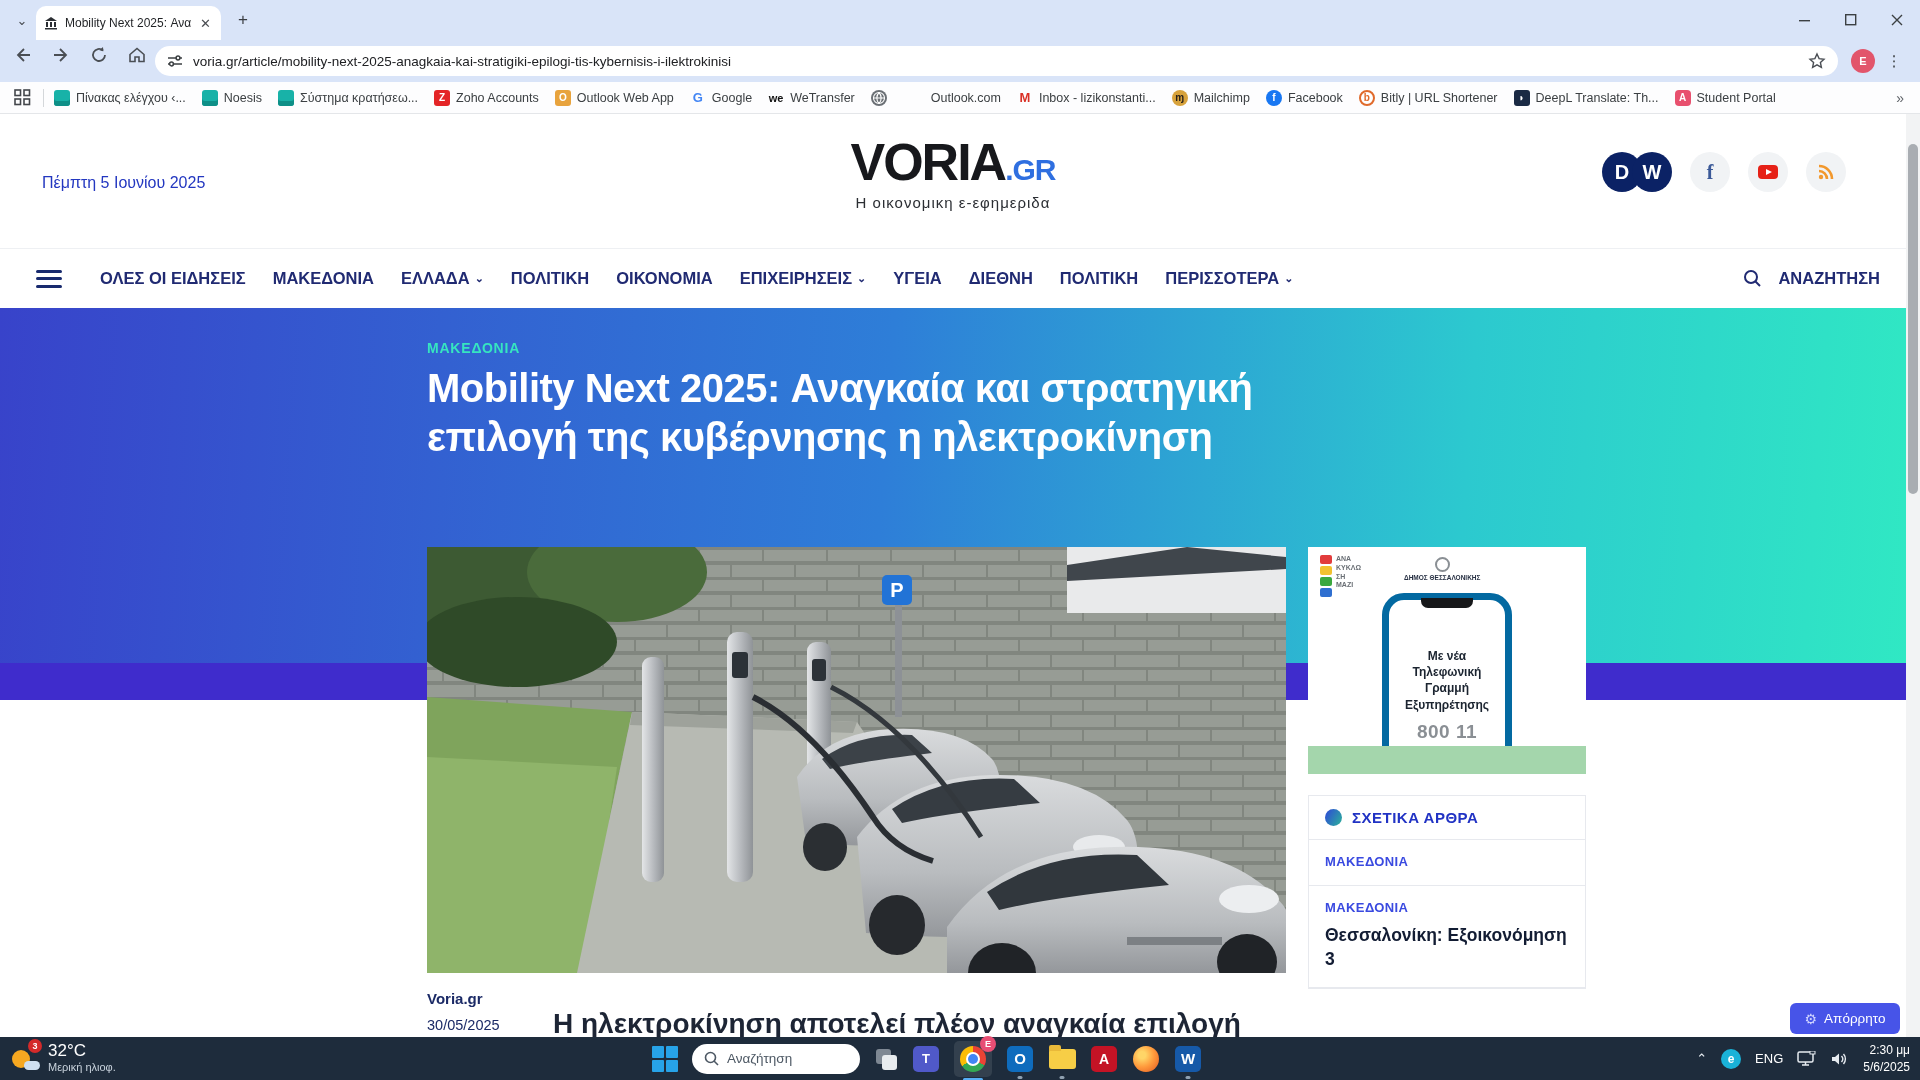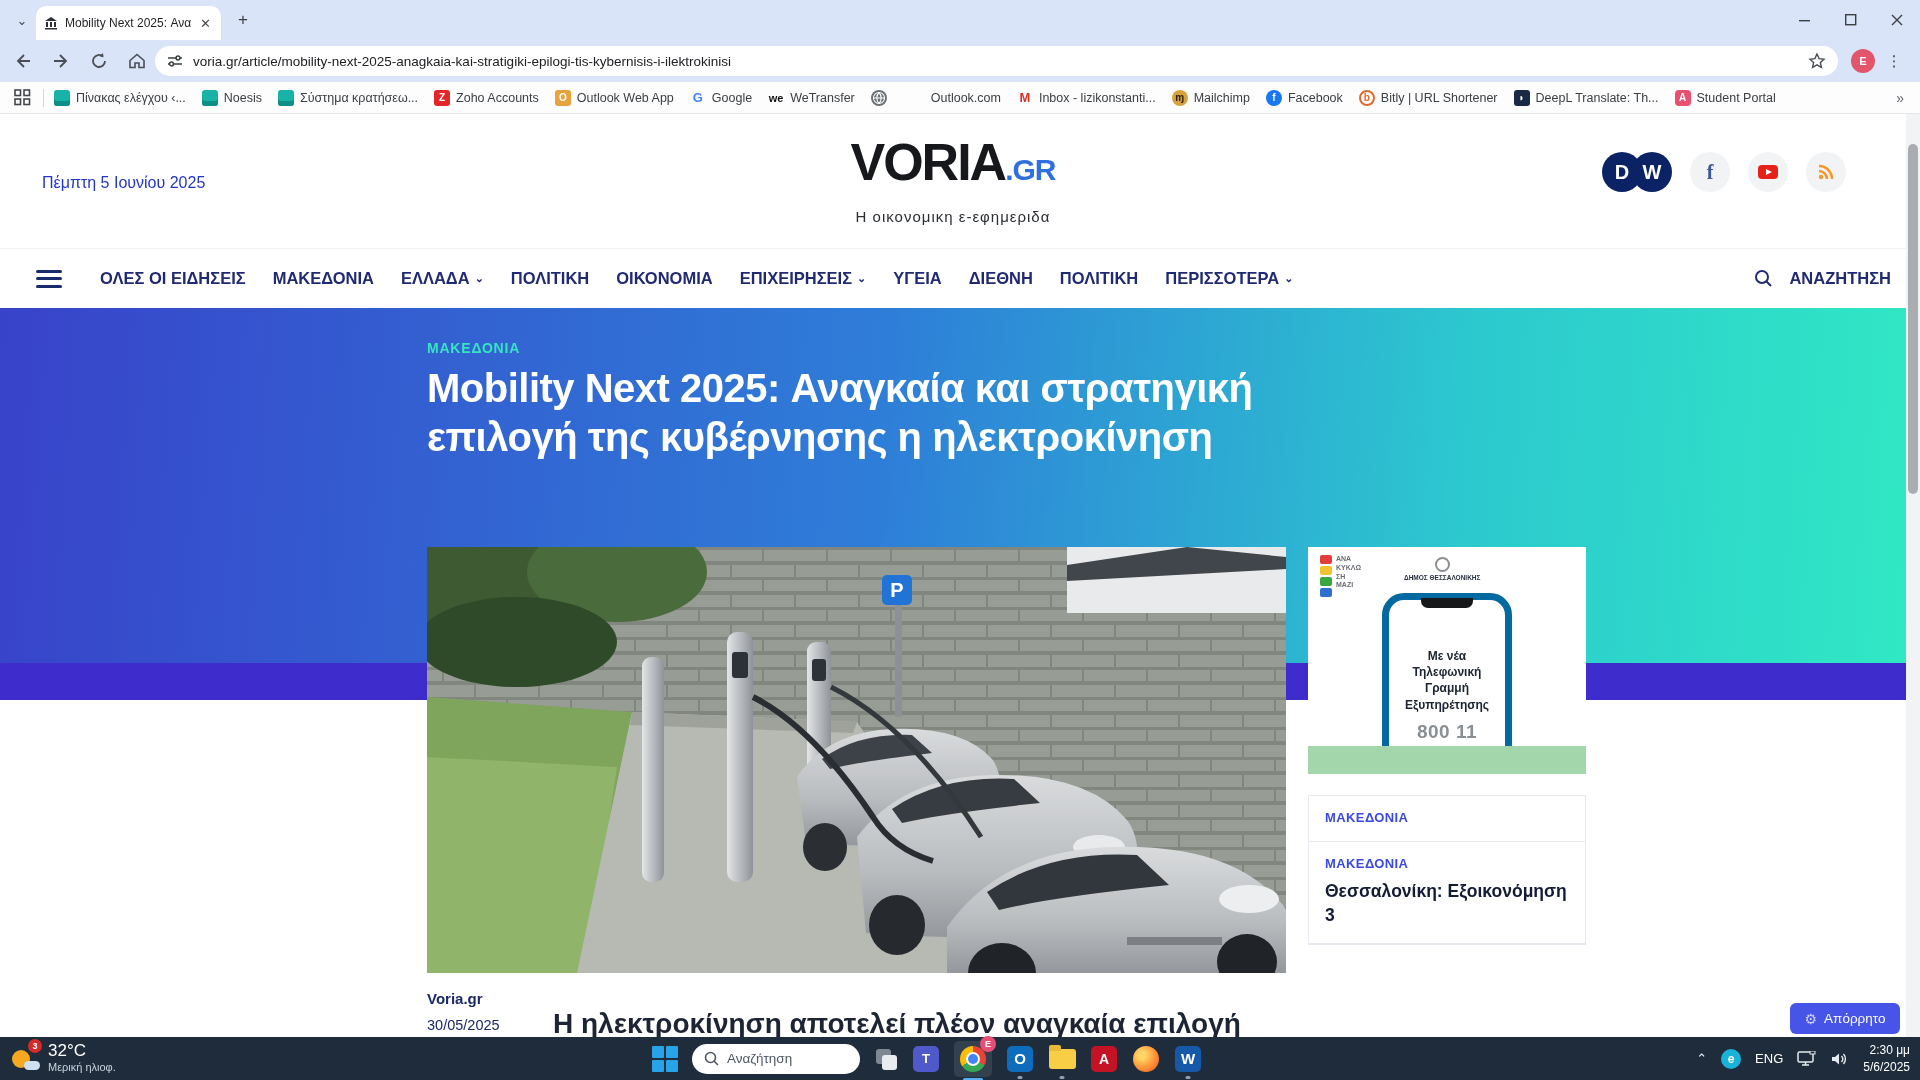--- a/index.html
+++ b/index.html
@@ -9,21 +9,21 @@
   
   .titlebar { position:absolute; top:0; left:0; width:1920px; height:40px; background:#d9e4f8; }
   .tab-chevron { position:absolute; left:12px; top:10px; width:20px; height:20px; border-radius:50%; color:#45494e; font-size:13px; display:flex; align-items:center; justify-content:center; }
   .tab { position:absolute; left:36px; top:6px; width:185px; height:34px; background:#fff; border-radius:10px 10px 0 0; display:flex; align-items:center; padding:0 8px; gap:7px; }
   .tab-title { font-size:12px; color:#1f2124; white-space:nowrap; overflow:hidden; flex:1; }
   .tab-close { font-size:13px; color:#4a4d52; padding:0 2px; }
   .newtab-btn { position:absolute; left:232px; top:10px; font-size:17px; color:#3a3d42; width:22px; text-align:center; }
   .win-controls { position:absolute; right:0; top:0; height:40px; display:flex; }
   .win-btn { width:46px; height:40px; display:flex; align-items:center; justify-content:center; color:#3c4043; }
 
-  .toolbar { position:absolute; top:40px; left:0; width:1920px; height:42px; background:#d9e4f8; display:flex; align-items:center; }
+  .toolbar { position:absolute; top:40px; left:0; width:1920px; height:42px; background:#d9e4f8; display:flex; align-items:flex-start; }
   .tool-icon { width:30px; height:30px; display:flex; align-items:center; justify-content:center; margin-left:8px; color:#4a4e54; }
   .omnibox { position:absolute; left:155px; top:6px; width:1683px; height:30px; background:#fff; border-radius:15px; display:flex; align-items:center; padding:0 12px; gap:10px; }
   .omnibox-url { font-size:13.5px; color:#202124; flex:1; white-space:nowrap; overflow:hidden; }
   .avatar { position:absolute; right:45px; top:9px; width:24px; height:24px; border-radius:50%; background:#e2556b; color:#fff; font-size:11px; font-weight:bold; display:flex; align-items:center; justify-content:center; }
   .menu-dots { position:absolute; right:14px; top:9px; width:24px; height:24px; color:#3c4043; display:flex; align-items:center; justify-content:center; font-size:15px; letter-spacing:0; }
 
   .bookmarksbar { position:absolute; top:82px; left:0; width:1920px; height:32px; background:#fdfdfe; border-bottom:1px solid #e4e6e9; display:flex; align-items:center; padding-left:14px; }
   .bm-divider { width:1px; height:18px; background:#d4d7da; margin:0 10px 0 12px; }
   .bm-item { display:flex; align-items:center; gap:6px; margin-right:16px; white-space:nowrap; }
   .bm-label { font-size:12.5px; color:#3c4043; }
@@ -47,36 +47,36 @@
   
   .page { position:absolute; top:114px; left:0; width:1920px; height:923px; background:#fff; overflow:hidden; }
   .page-scrollbar { position:absolute; right:0; top:0; width:14px; height:100%; background:#f2f3f4; z-index:50; }
   .page-thumb { position:absolute; right:2px; top:30px; width:10px; height:350px; border-radius:6px; background:#a9adb2; }
 
   .site-header { position:absolute; top:0; left:0; width:1906px; height:134px; background:#fff; }
   .site-date { position:absolute; left:42px; top:60px; font-size:16px; color:#2337c0; }
   .logo-wrap { position:absolute; left:0; right:0; top:18px; text-align:center; }
   .logo-main { font-size:52px; font-weight:800; letter-spacing:-2px; color:#17181c; }
   .logo-suffix { font-size:30px; font-weight:800; color:#2f6fe0; letter-spacing:-1px; }
-  .logo-tagline { font-size:15px; color:#2b2e33; margin-top:16px; letter-spacing:1px; }
+  .logo-tagline { font-size:15px; color:#2b2e33; margin-top:2px; letter-spacing:1px; }
   .header-social { position:absolute; right:60px; top:38px; display:flex; align-items:center; gap:18px; }
   .dw-logo { display:flex; }
   .dw-c { width:40px; height:40px; border-radius:50%; background:#0b2265; color:#fff; font-weight:800; font-size:20px; display:flex; align-items:center; justify-content:center; }
   .dw-c+.dw-c { margin-left:-10px; }
   .soc-circle { width:40px; height:40px; border-radius:50%; background:#f1f3f5; display:flex; align-items:center; justify-content:center; }
   .fb-f { color:#3b5998; font-weight:800; font-size:20px; font-family:"Liberation Serif", serif; }
   .yt-box { width:20px; height:14px; background:#e62117; border-radius:4px; position:relative; }
   .yt-box:after { content:""; position:absolute; left:8px; top:4px; border-left:6px solid #fff; border-top:3px solid transparent; border-bottom:3px solid transparent; }
 
   .mainnav { position:absolute; top:134px; left:0; width:1906px; height:60px; background:#fff; border-top:1px solid #eef0f3; display:flex; align-items:center; }
   .hamburger { width:26px; margin-left:36px; margin-right:38px; }
   .hamburger i { display:block; height:3px; background:#182a6e; border-radius:2px; margin:4.5px 0; }
   .nav-item { font-size:16.5px; font-weight:600; color:#202a72; margin-right:27px; white-space:nowrap; display:flex; align-items:center; gap:5px; }
   .nav-caret { font-size:11px; color:#202a72; }
-  .nav-search { margin-left:auto; margin-right:15px; display:flex; align-items:center; gap:16px; font-size:16.5px; font-weight:600; color:#202a72; }
+  .nav-search { margin-left:auto; margin-right:26px; display:flex; align-items:center; gap:16px; font-size:16.5px; font-weight:600; color:#202a72; }
 
   .hero { position:absolute; top:194px; left:0; width:1920px; height:355px; background:linear-gradient(94deg,#3843ca 0%,#2e7ed8 46%,#2cc9cf 76%,#30e9c3 100%); }
   .band { position:absolute; top:549px; left:0; width:1920px; height:37px; background:#3f2ccc; }
 
   .article-category { position:absolute; left:427px; top:226px; font-size:14px; font-weight:700; letter-spacing:0.8px; color:#36e5c0; z-index:5; }
   .article-title { position:absolute; left:427px; top:250px; width:910px; font-size:40px; line-height:1.22; font-weight:800; color:#fff; letter-spacing:-0.5px; z-index:5; }
 
   .article-image { position:absolute; left:427px; top:433px; width:859px; height:426px; overflow:hidden; background:#9aa09b; z-index:6; }
 
   .article-source { position:absolute; left:427px; top:876px; font-size:15px; font-weight:700; color:#1b2a66; z-index:6; }
@@ -476,20 +476,24 @@
         <div>Με νέα</div>
         <div>Τηλεφωνική Γραμμή</div>
         <div>Εξυπηρέτησης</div>
       </div>
       <div class="ad-phone-number">800 11 15192</div>
     </div>
     <div class="ad-greenband"></div>
   </div>
 
   <div class="related-card">
+    <div class="related-header">
+      <span class="related-header-dot"></span>
+      <span class="related-header-label">ΣΧΕΤΙΚΑ ΑΡΘΡΑ</span>
+    </div>
     <div class="related-item">
       <div class="related-cat">ΜΑΚΕΔΟΝΙΑ</div>
     </div>
     <div class="related-item">
       <div class="related-cat">ΜΑΚΕΔΟΝΙΑ</div>
       <div class="related-title">Θεσσαλονίκη: Εξοικονόμηση 3</div>
     </div>
   </div>
 
   <div class="privacy-btn">

